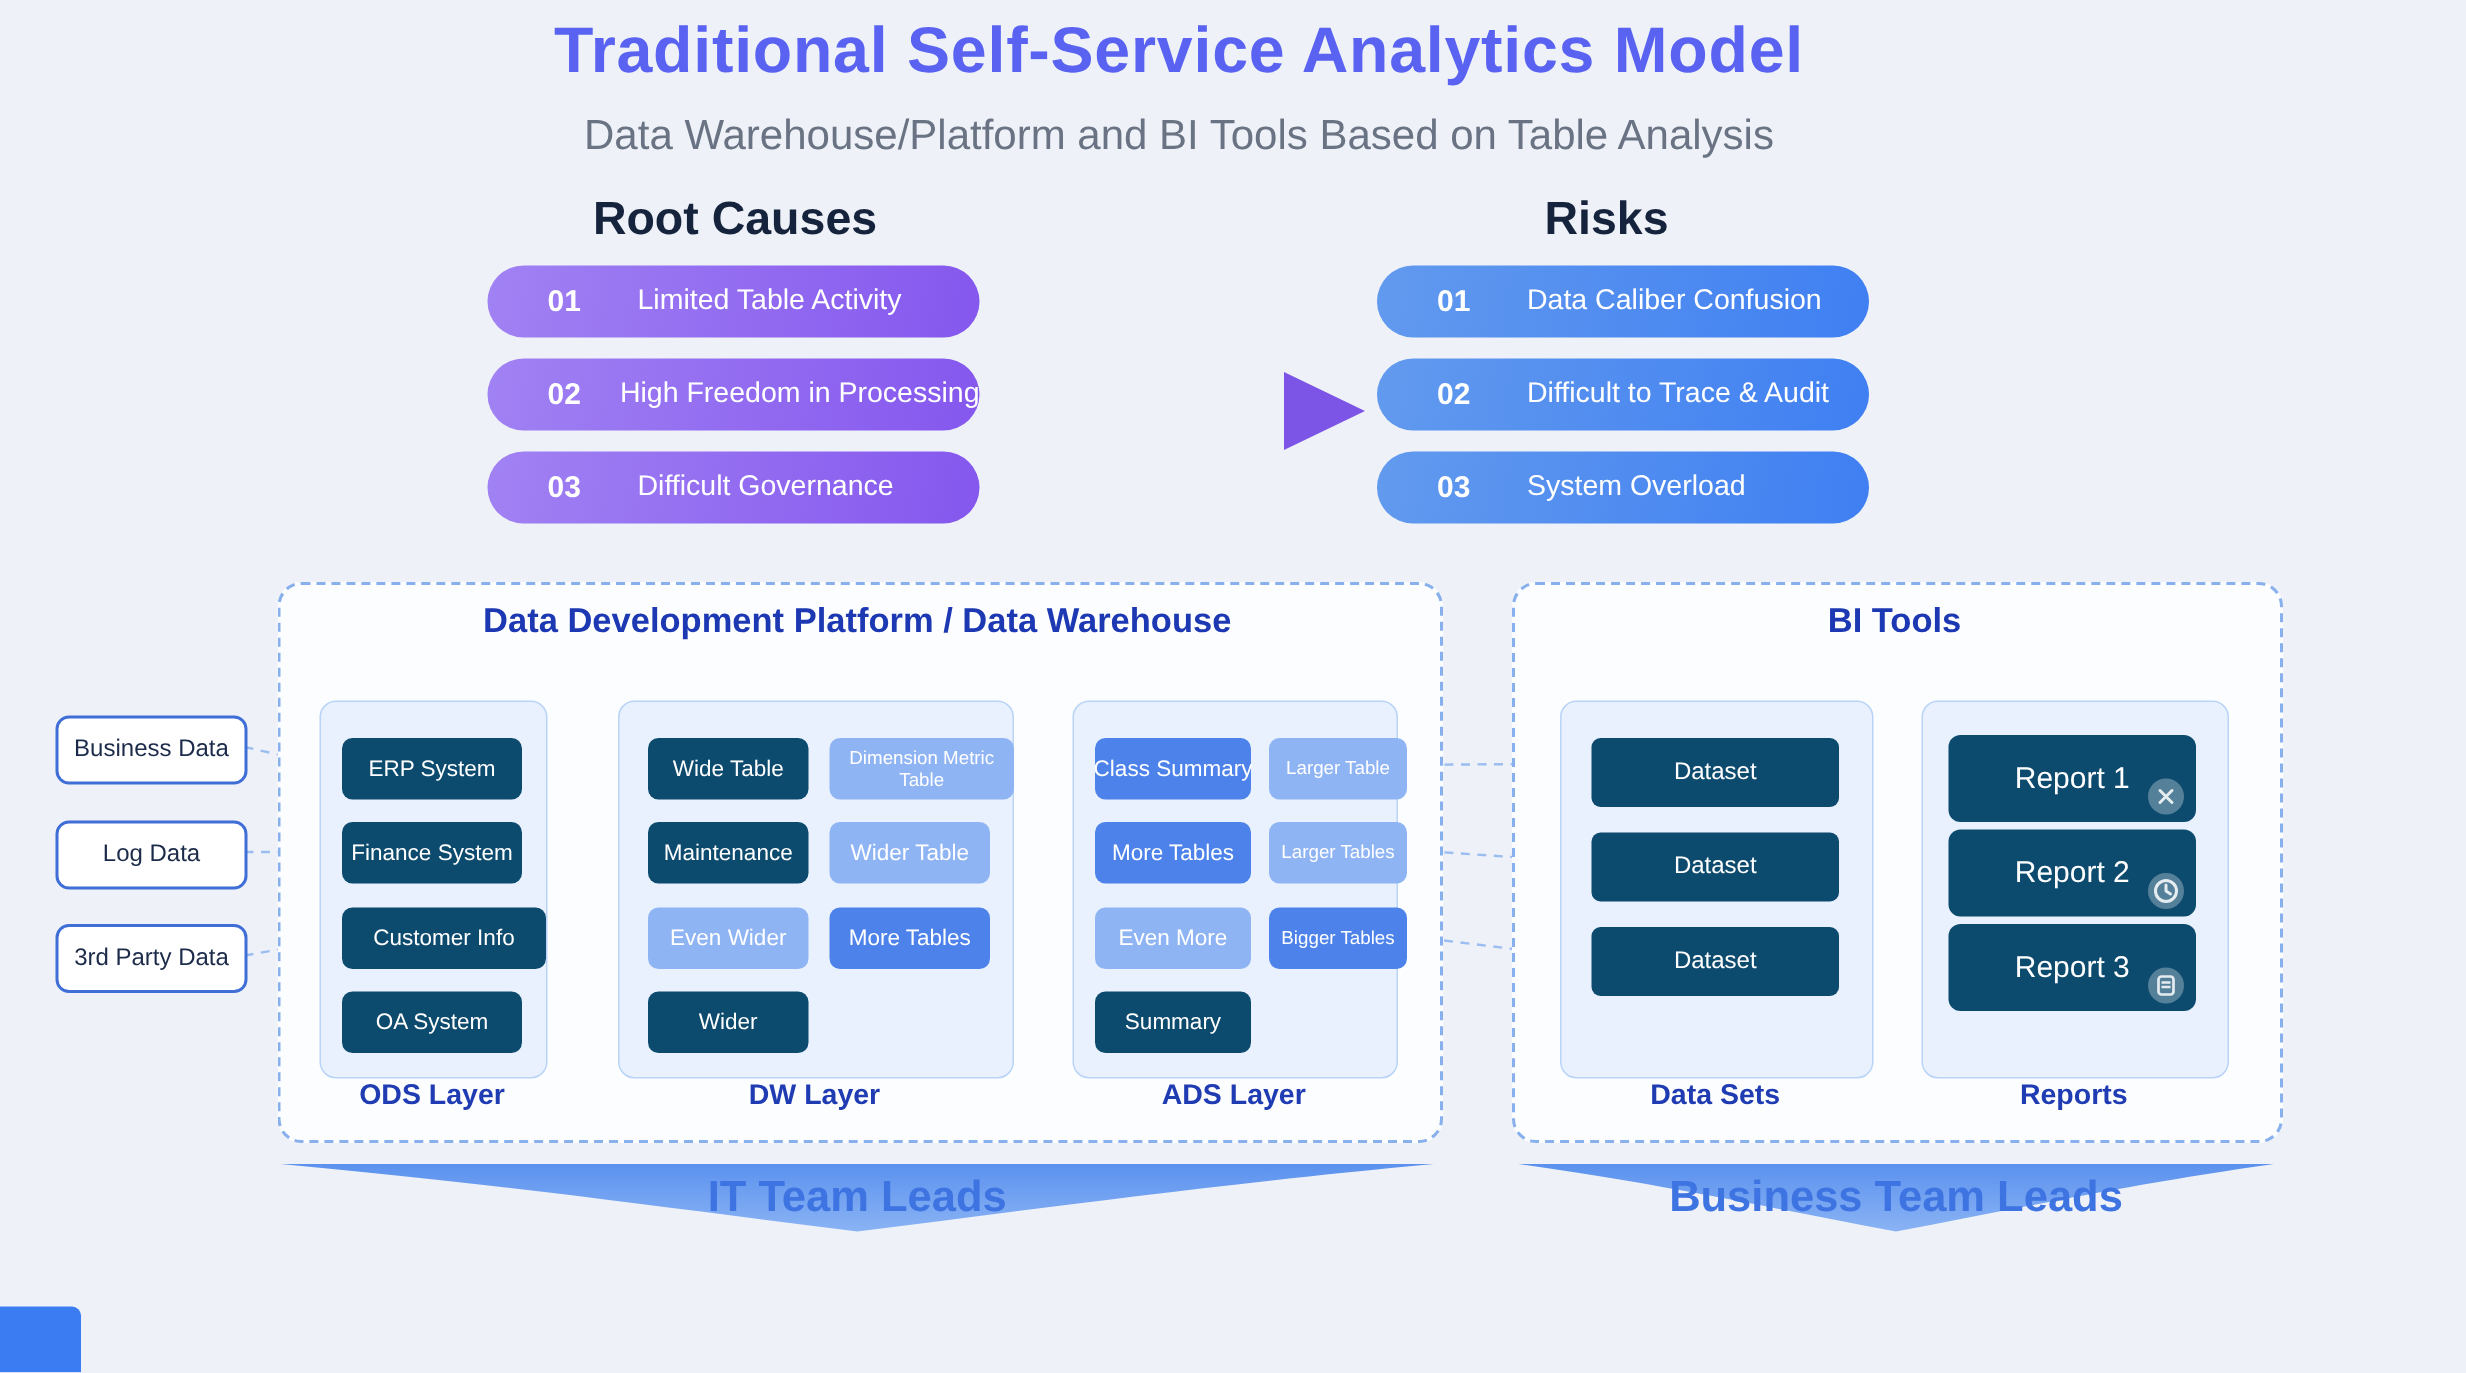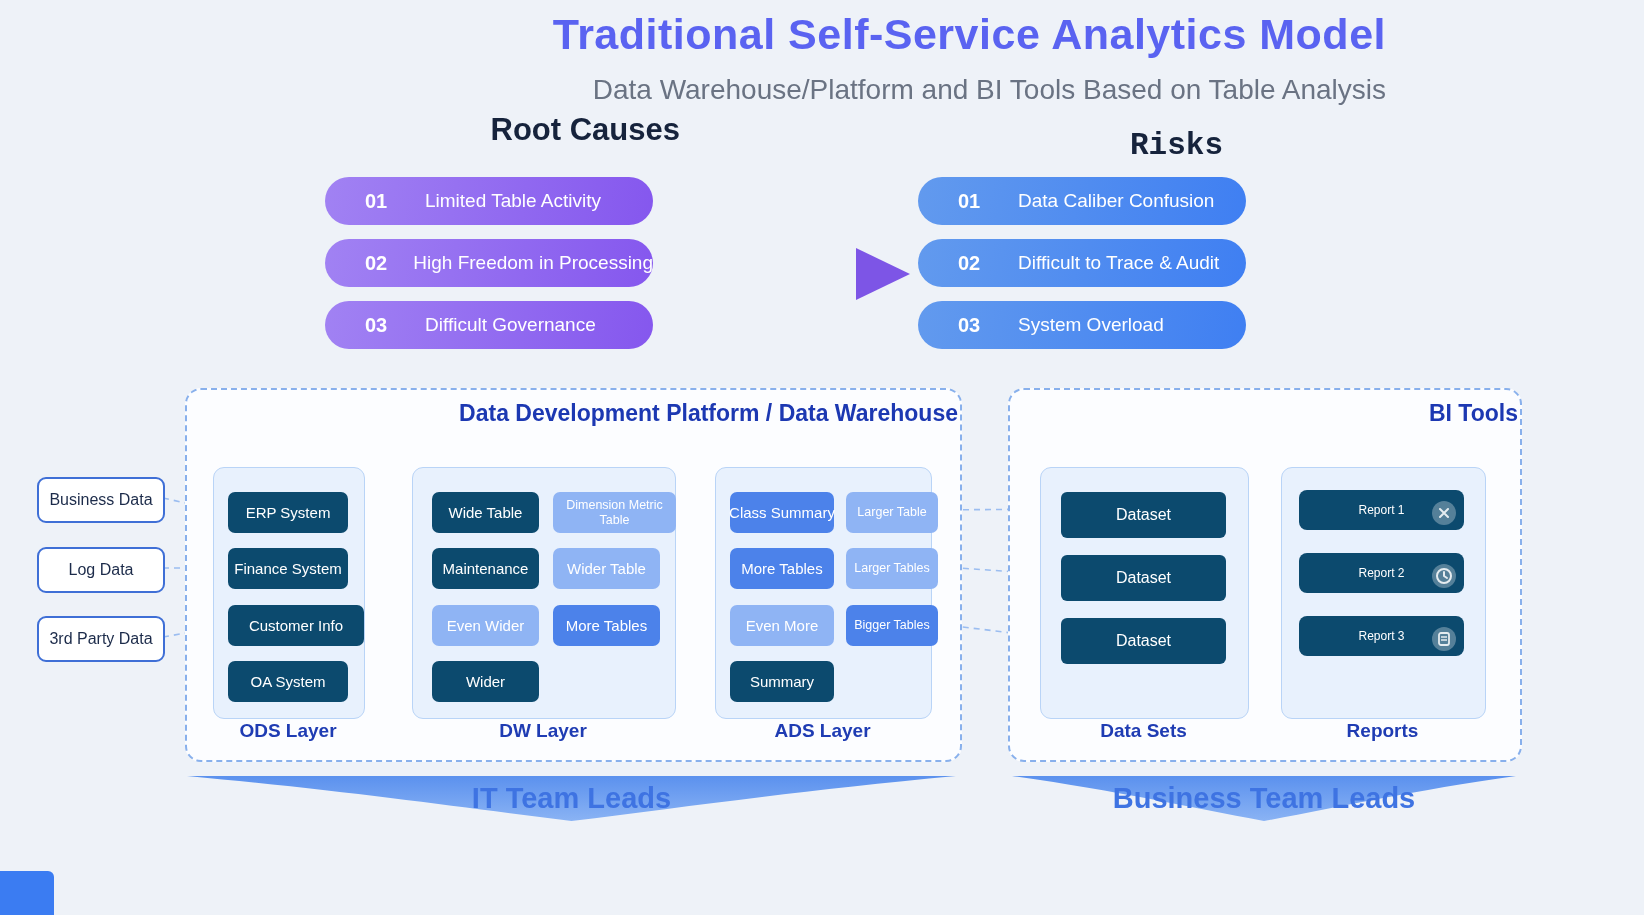--- a/index.html
+++ b/index.html
@@ -7,21 +7,21 @@
     font-family:"Liberation Sans", sans-serif;
     background:#eef2f8;
   }
   .stage{
     position:relative;
     width:1644px;height:915px;
     background:#eef2f8;
     overflow:hidden;
   }
   .abs{position:absolute;}
-  .center{text-align:right;}
+  .center{text-align:center;}
 
   
   .main-title{
     left:186px;top:10px;width:1200px;
     font-size:43px;font-weight:800;color:#5a63f1;
     letter-spacing:.5px;
   }
   .subtitle{
     left:186px;top:74px;width:1200px;
     font-size:28px;color:#6a7383;
@@ -82,21 +82,21 @@
     display:flex;align-items:center;justify-content:center;
     font-size:15px;
   }
   .tone-mid{background:#0c4a6e;}
   .tone-light{background:#8fb4f4;}
   .tone-dark{background:#4c82ea;}
   .two-line{font-size:12.5px;line-height:1.15;text-align:center;padding:0 8px;}
   .nowrap{white-space:nowrap;}
 
   .dataset-box{height:46px;font-size:16px;border-radius:6px;}
-  .report-box{height:40px;font-size:12px;border-radius:8px;position:absolute;text-align:center;}
+  .report-box{height:58px;font-size:20px;border-radius:8px;position:absolute;text-align:center;}
   .report-icon{
     position:absolute;right:7px;bottom:4px;width:26px;height:26px;
   }
 
   
   .lead-label{
     font-size:29px;font-weight:800;color:#3e73e2;text-align:center;
   }
   .corner-accent{
     left:0;top:871px;width:54px;height:44px;background:#3b7cf2;
@@ -131,38 +131,38 @@
 
       <line x1="1226" y1="515" x2="1299" y2="514"></line>
       <line x1="1226" y1="578" x2="1299" y2="577"></line>
       <line x1="1226" y1="641" x2="1299" y2="640"></line>
     </g>
   </svg>
 
   <div class="abs center main-title">Traditional Self-Service Analytics Model</div>
   <div class="abs center subtitle">Data Warehouse/Platform and BI Tools Based on Table Analysis</div>
 
-  <div class="abs center col-heading" style="left:300px;top:112px;">Root Causes</div>
+  <div class="abs center col-heading" style="left:300px;top:128px;">Root Causes</div>
 
   <div class="abs pill pill-purple" style="left:325px;top:177px;">
     <span class="num">01</span>
     <span class="lbl">Limited Table Activity</span>
   </div>
   <div class="abs pill pill-purple" style="left:325px;top:239px;">
     <span class="num">02</span>
     <span class="lbl">High Freedom in Processing</span>
   </div>
   <div class="abs pill pill-purple" style="left:325px;top:301px;">
     <span class="num">03</span>
     <span class="lbl">Difficult Governance</span>
   </div>
 
   <div class="abs flow-arrow"></div>
 
-  <div class="abs center col-heading" style="left:843px;top:128px;font-family:Liberation Mono, monospace;">Risks</div>
+  <div class="abs center col-heading" style="left:881px;top:128px;">Risks</div>
 
   <div class="abs pill pill-blue" style="left:918px;top:177px;">
     <span class="num">01</span>
     <span class="lbl">Data Caliber Confusion</span>
   </div>
   <div class="abs pill pill-blue" style="left:918px;top:239px;">
     <span class="num">02</span>
     <span class="lbl">Difficult to Trace &amp; Audit</span>
   </div>
   <div class="abs pill pill-blue" style="left:918px;top:301px;">

